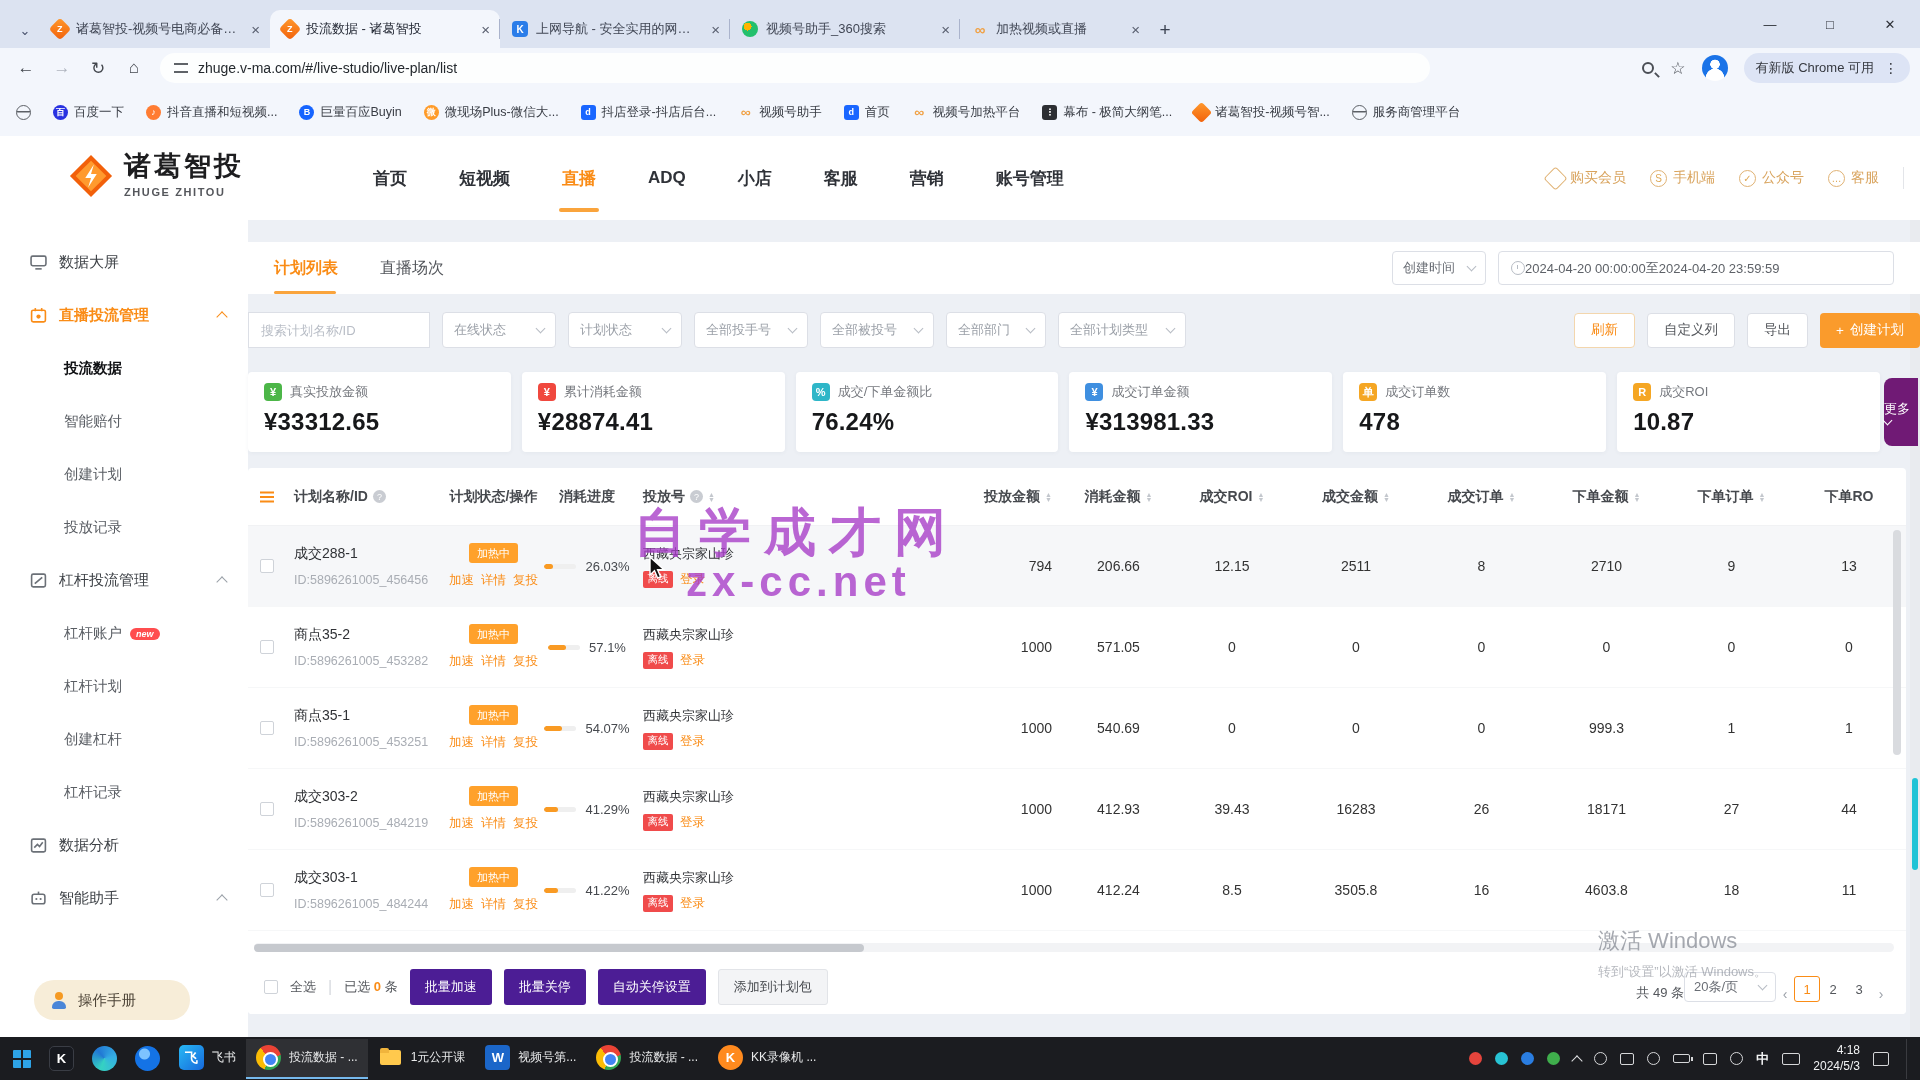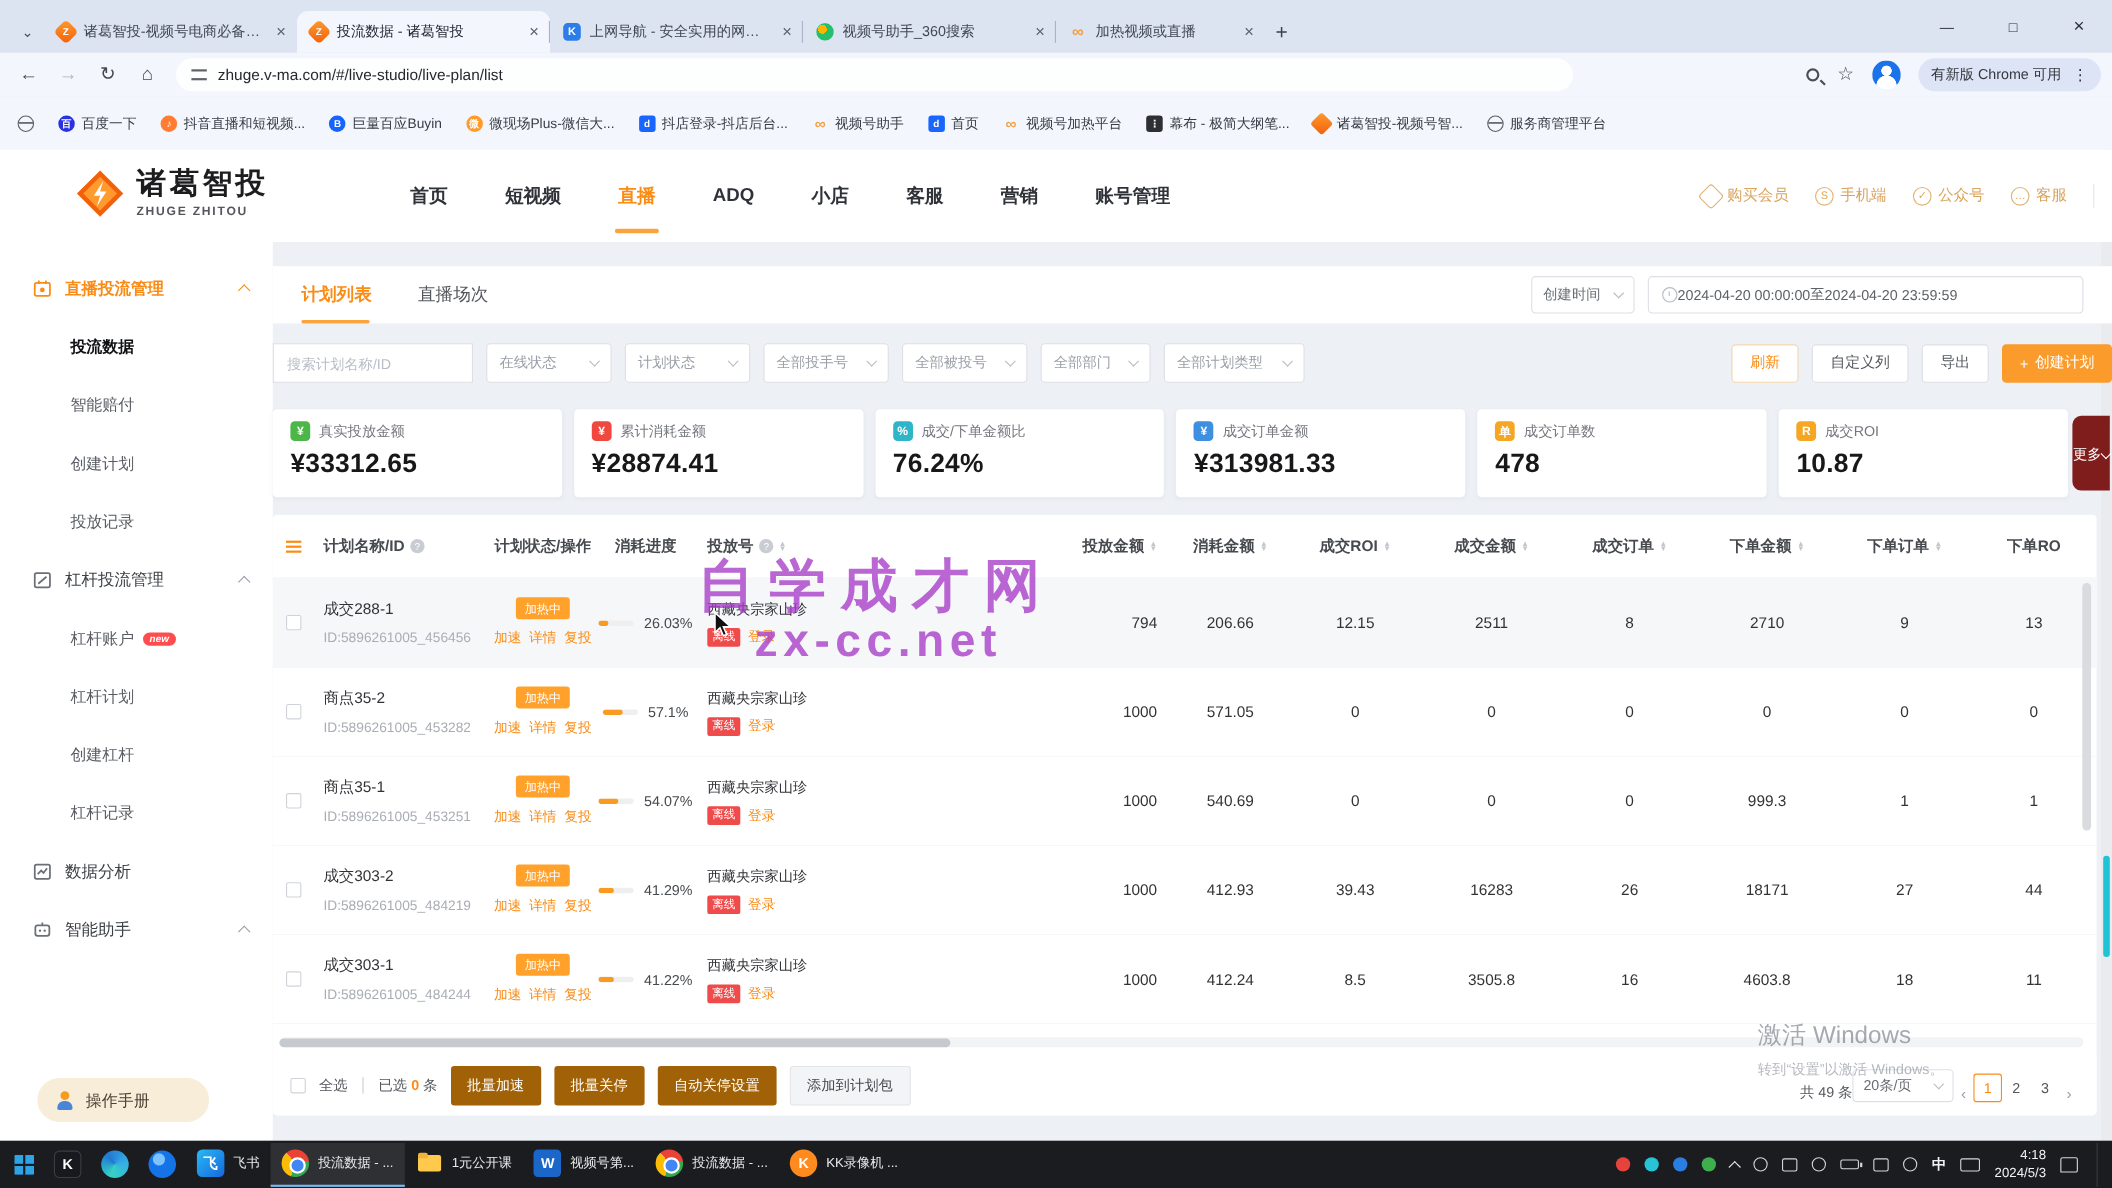--- a/index.html
+++ b/index.html
@@ -104,21 +104,21 @@
   .btn{height:35px;border-radius:4px;display:flex;align-items:center;justify-content:center;font-size:13.5px;padding:0 16px;white-space:nowrap}
   .btn-refresh{background:#fff;border:1px solid #f3d6ad;color:#fa8c16}
   .btn-plain{background:#fff;border:1px solid #dcdfe6;color:#54575c}
   .btn-primary{background:#fa9b2c;color:#fff;gap:6px}
 
   .stats{position:absolute;left:248px;top:372px;width:1632px;height:80px;display:flex;gap:11px;z-index:1}
   .card{flex:1;background:#fff;border-radius:4px;box-shadow:0 1px 4px rgba(60,70,100,.05);padding:11px 16px}
   .card-top{display:flex;align-items:center;gap:8px;font-size:13px;color:#75787e}
   .cicon{width:18px;height:18px;border-radius:4px;color:#fff;font-size:11px;font-weight:700;display:flex;align-items:center;justify-content:center;flex:none}
   .cval{font-size:24px;font-weight:700;color:#17181a;margin-top:7px;letter-spacing:.2px}
-  .more-tab{position:absolute;left:1884px;top:378px;width:34px;height:68px;background:#7f1d1d;border-radius:8px 0 0 8px;color:#fff;display:flex;flex-direction:row;align-items:center;justify-content:center;font-size:13px;line-height:15px;z-index:2}
+  .more-tab{position:absolute;left:1884px;top:378px;width:34px;height:68px;background:#701a75;border-radius:8px 0 0 8px;color:#fff;display:flex;flex-direction:column;align-items:flex-start;justify-content:center;font-size:13px;line-height:15px;z-index:2}
   .more-tab .dchev{width:7px;height:7px;border-left:1.6px solid #fff;border-top:1.6px solid #fff;transform:rotate(225deg);margin-top:1px}
 
   
   .table-panel{position:absolute;left:248px;top:468px;width:1658px;height:546px;background:#fff;border-radius:4px;z-index:1;overflow:hidden}
   .thead{display:flex;align-items:center;height:58px;font-size:14px;font-weight:700;color:#46494e;border-bottom:1px solid #f1f2f4}
   .trow{display:flex;align-items:center;height:81px;border-bottom:1px solid #f6f7f8;font-size:14px;color:#333}
   .trow.hl{background:#f6f7f9}
   .tc{display:flex;align-items:center;justify-content:center;flex:none}
   .tc.left{justify-content:flex-start}
   .tc.right{justify-content:flex-end}
@@ -146,21 +146,21 @@
   .badge-off{background:#f04b4b;color:#fff;font-size:10.5px;padding:1.5px 4.5px;border-radius:2px}
   .login{color:#fa8c16;font-size:12.5px;margin-left:7px}
   .vscroll-thumb{position:absolute;right:5px;top:62px;width:8px;height:225px;background:#d9dbdf;border-radius:4px}
   .hscroll{position:absolute;left:6px;bottom:62px;width:1640px;height:9px;border-radius:5px;background:#f2f3f5}
   .hthumb{position:absolute;left:0;top:0.5px;width:610px;height:8px;background:#c6c9ce;border-radius:4px}
 
   .tfoot{position:absolute;left:0;bottom:0;width:100%;height:54px;display:flex;align-items:center;padding:0 16px;gap:12px;background:#fff}
   .tfoot .lab{font-size:13px;color:#54575c}
   .tfoot .div{color:#d6d9de}
   .cnt-orange{color:#fa8c16;font-weight:700}
-  .btn-orange{background:#a16207;color:#fff;border-radius:3px;font-size:13px;padding:9px 15px}
+  .btn-orange{background:#4c1d95;color:#fff;border-radius:3px;font-size:13px;padding:9px 15px}
   .btn-gray{background:#f3f4f6;color:#46494e;border:1px solid #e2e4e8;border-radius:3px;font-size:13px;padding:8px 15px}
   .pagzone{margin-left:auto;display:flex;align-items:flex-end;font-size:13px;color:#54575c}
   .psize{width:92px;height:30px;border:1px solid #dcdfe6;border-radius:4px;display:flex;align-items:center;justify-content:space-between;padding:0 9px;background:#fff;color:#6a6e75}
   .pnum{width:26px;height:26px;display:flex;align-items:center;justify-content:center;border-radius:3px;color:#54575c}
   .pnum.active{border:1px solid #fa8c16;color:#fa8c16;background:#fff}
   .parrow{color:#9ba0a8;font-size:14px;width:18px;display:flex;justify-content:center}
 
   .winscroll{position:absolute;right:0;top:136px;width:10px;height:901px;background:#e9ebef}
   .teal-thumb{position:absolute;left:2px;top:642px;width:6px;height:92px;background:#1fc3d6;border-radius:3px}
 
@@ -356,20 +356,27 @@
       <span class="ql">
           <span class="qlic">…</span>
           <span>客服</span>
         </span>
       <span class="enddiv"></span>
     </div>
   </div>
 
   <div class="sidebar">
     <div class="side-list">
+      <div class="s-item">
+        <svg class="sic" viewBox="0 0 16 16">
+            <rect x="1" y="2" width="14" height="9" rx="1.5" fill="none" stroke="#6b7077" stroke-width="1.5"></rect>
+            <line x1="5" y1="14" x2="11" y2="14" stroke="#6b7077" stroke-width="1.5"></line>
+          </svg>
+        <span>数据大屏</span>
+      </div>
       <div class="s-item group-live">
         <svg class="sic" viewBox="0 0 16 16">
             <rect x="1.5" y="3" width="13" height="11" rx="1.5" fill="none" stroke="#fa8c16" stroke-width="1.5"></rect>
             <line x1="5" y1="1" x2="5" y2="4" stroke="#fa8c16" stroke-width="1.5"></line>
             <line x1="11" y1="1" x2="11" y2="4" stroke="#fa8c16" stroke-width="1.5"></line>
             <circle cx="8" cy="9" r="2" fill="#fa8c16"></circle>
           </svg>
         <span>直播投流管理</span>
         <span class="chev" style="border-color:#fa8c16"></span>
       </div>

